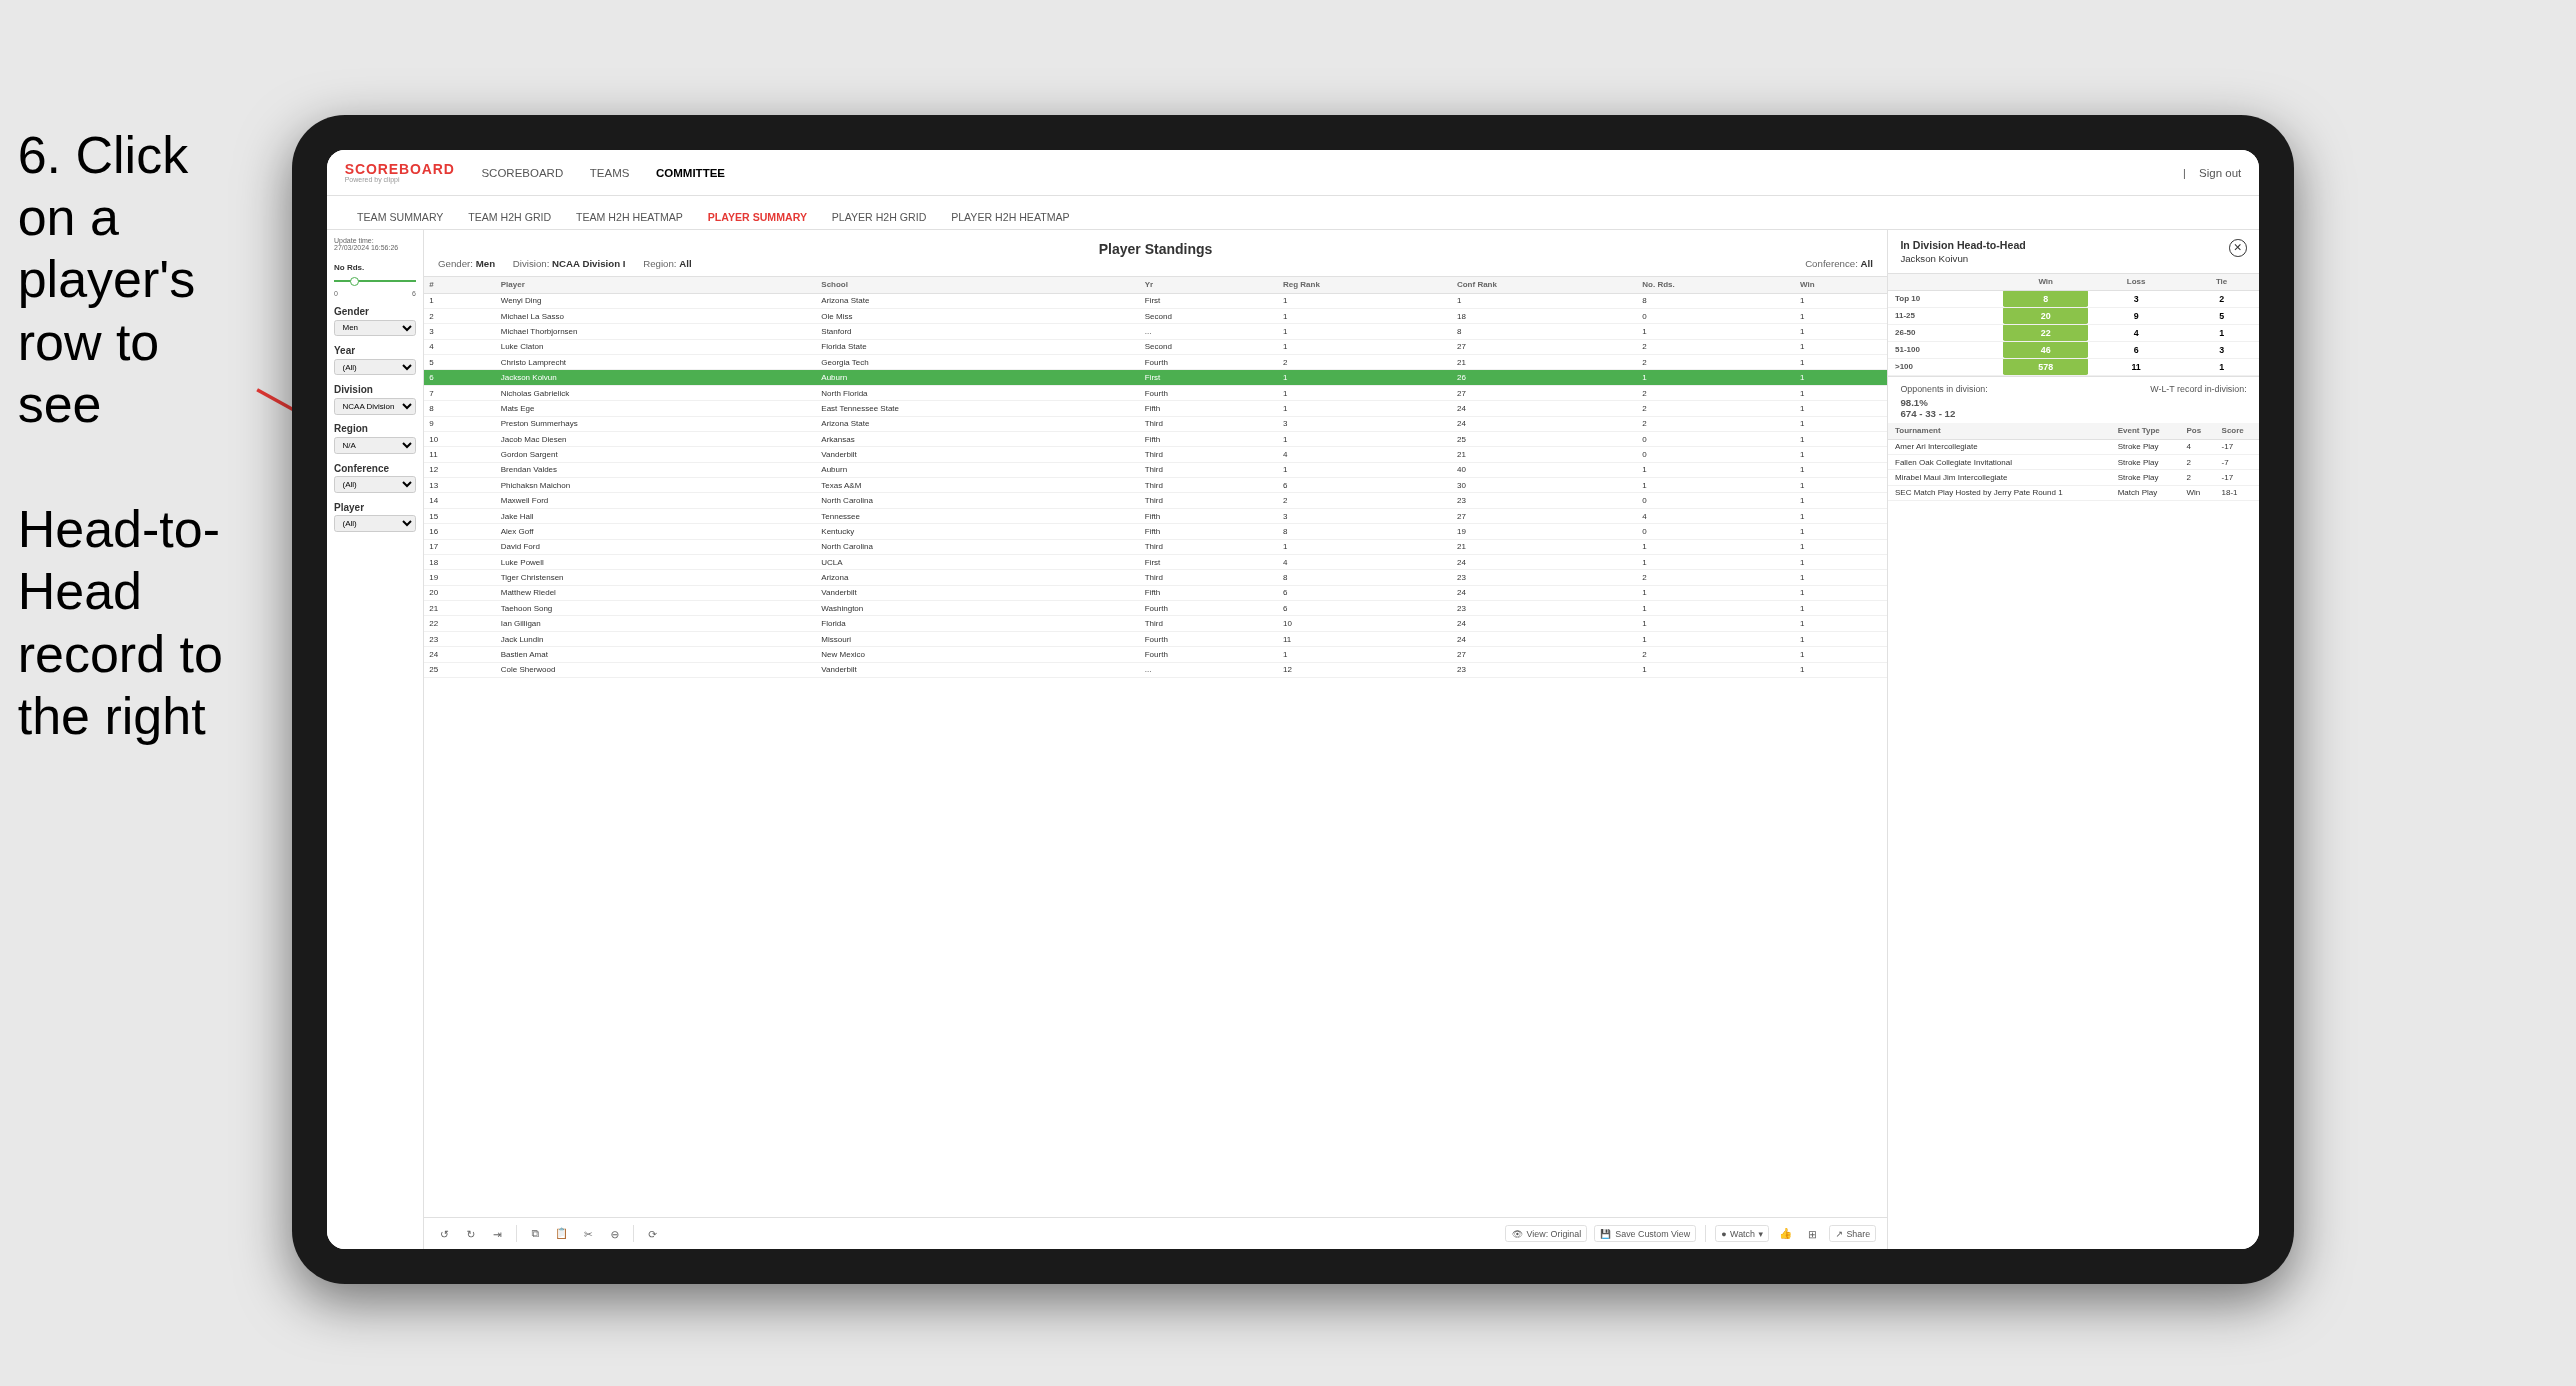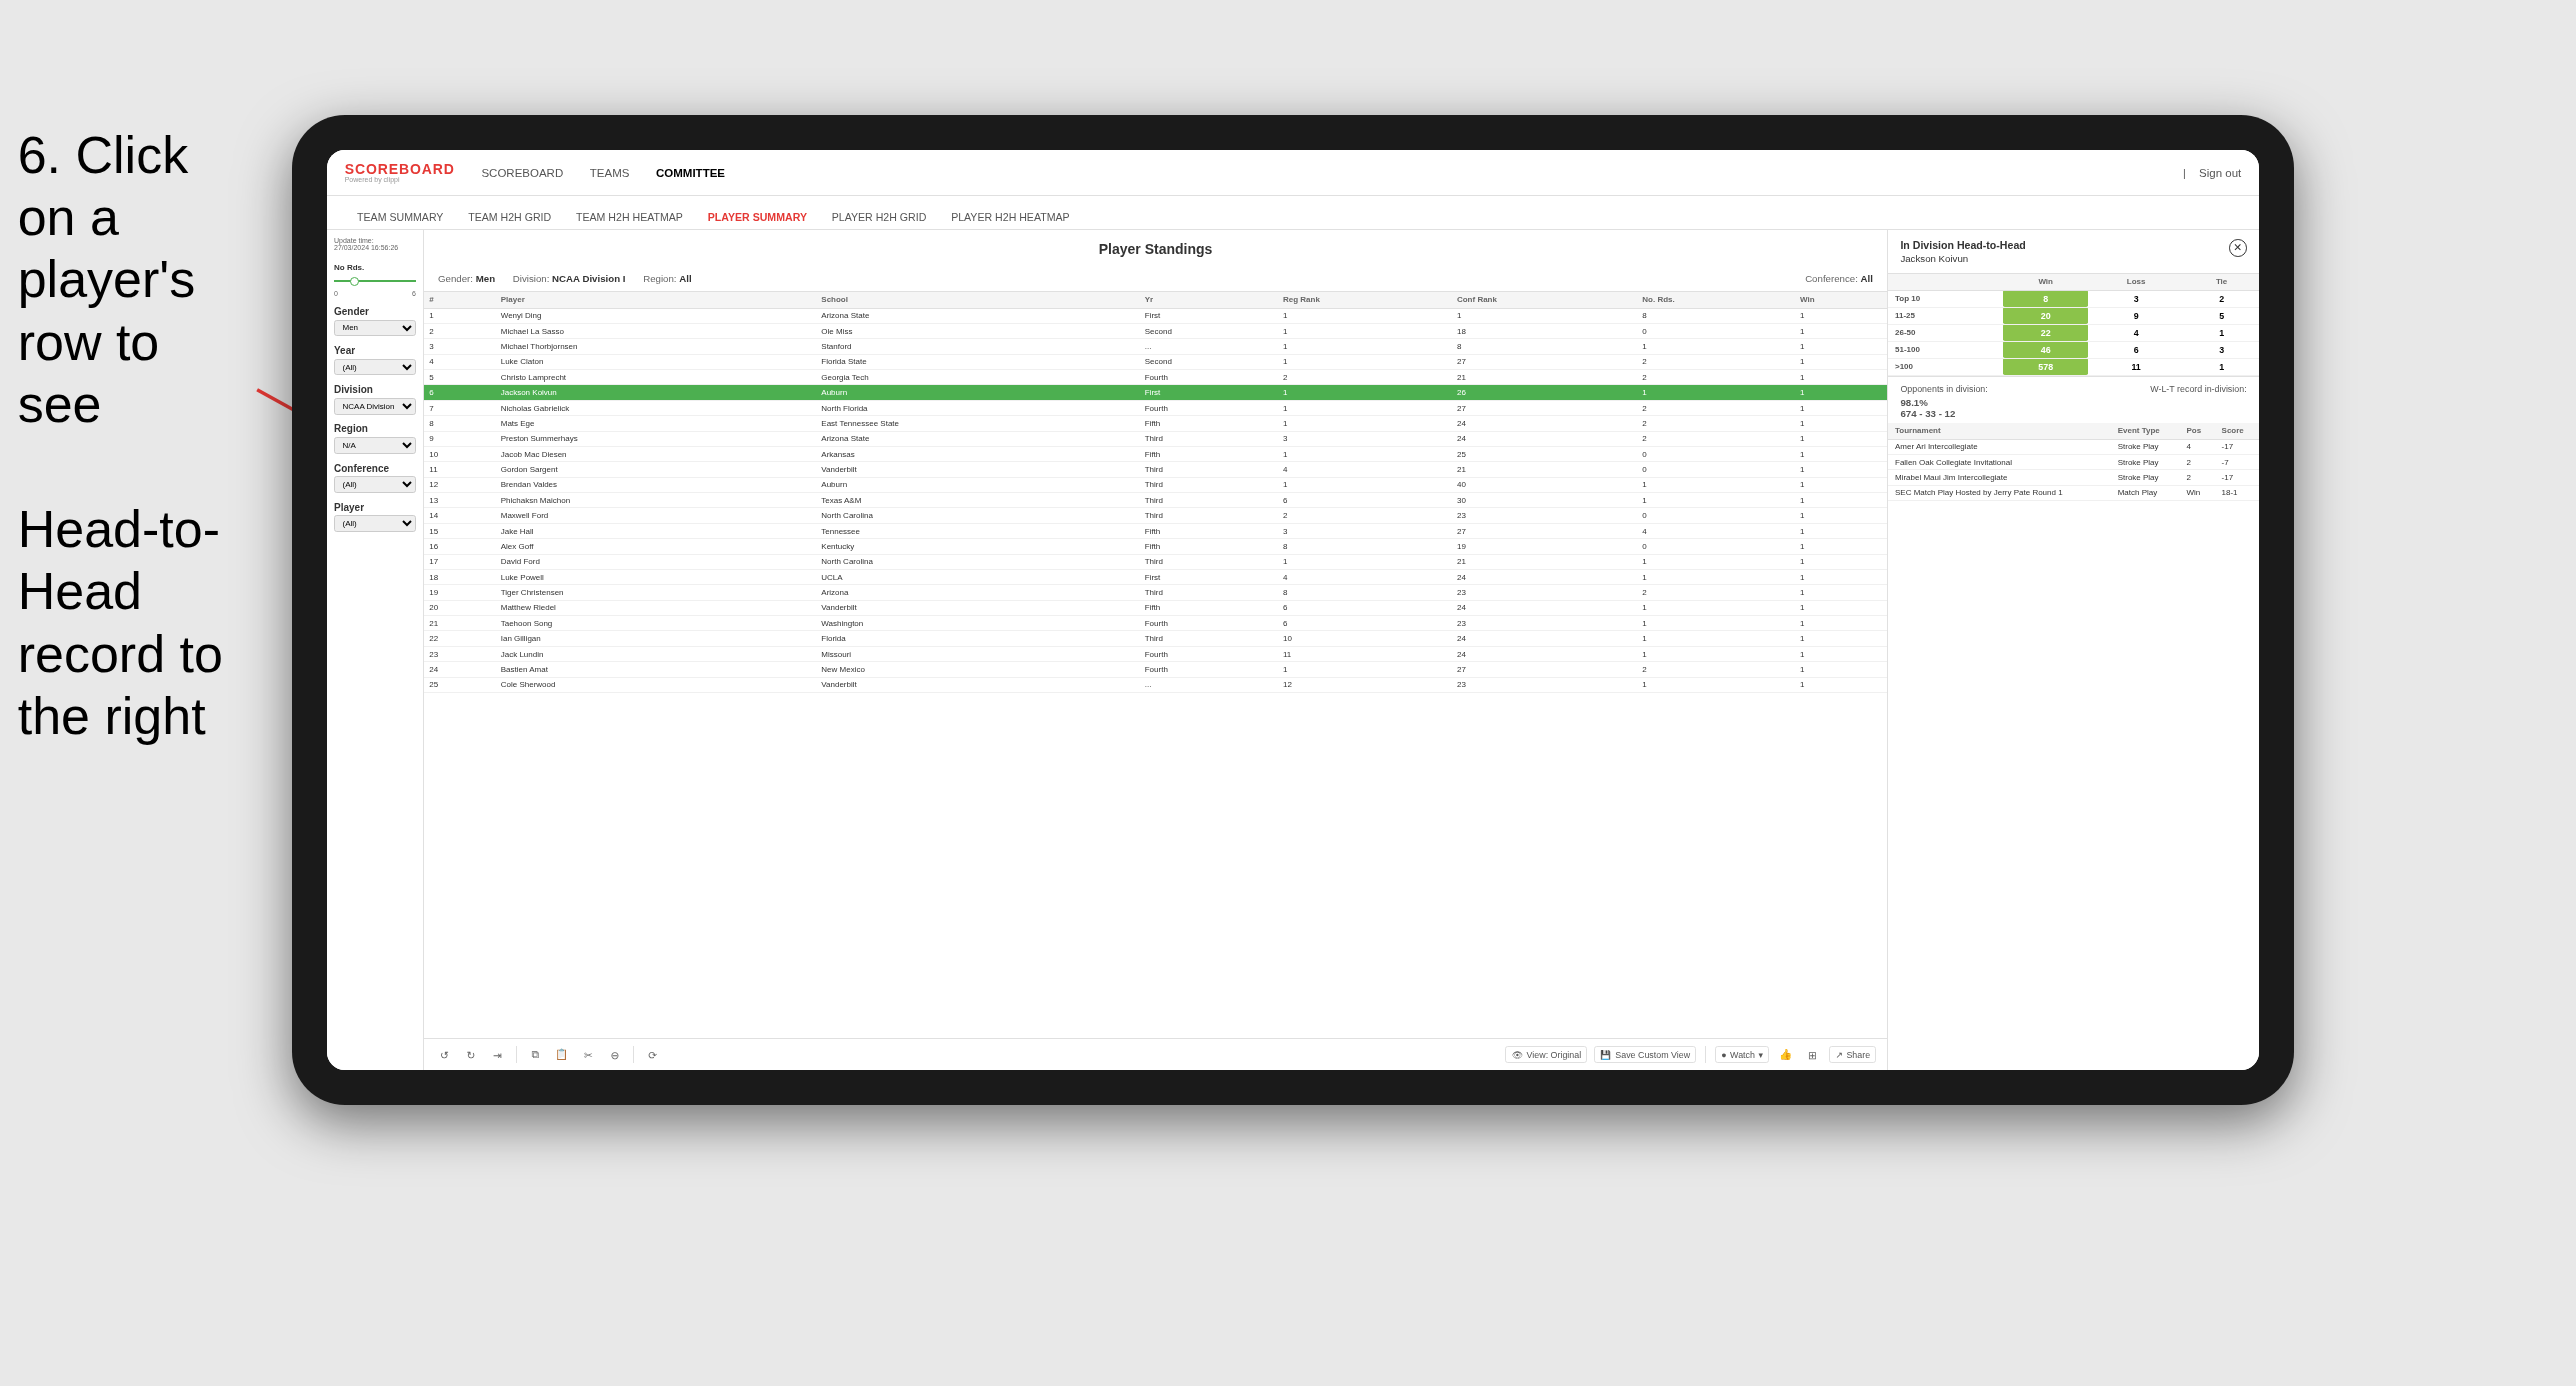--- a/index.html
+++ b/index.html
@@ -24,21 +24,21 @@
       color: #000;
       padding: 17.7px;
     }
 
     
     .tablet-frame {
       position: absolute;
       left: 292px;
       top: 115px;
       width: 2002px;
-      height: 990px;
+      height: 1169px;
       background: #1a1a1a;
       border-radius: 53px;
       box-shadow: 0 17.7px 53px rgba(0,0,0,0.5);
       padding: 35px;
     }
 
     .tablet-screen {
       width: 100%;
       height: 100%;
       background: #fff;
@@ -209,21 +209,21 @@
     .standings-header {
       padding: 10.6px 14px 7px;
       border-bottom: 0.9px solid #e0e0e0;
     }
 
     .standings-title {
       font-size: 14px;
       font-weight: 700;
       color: #333;
       text-align: center;
-      margin-bottom: 16px;
+      margin-bottom: 1px;
     }
 
     .standings-filters {
       display: flex;
       gap: 17.7px;
       font-size: 9.7px;
       color: #333;
     }
 
     .standings-filter-item span.label {

